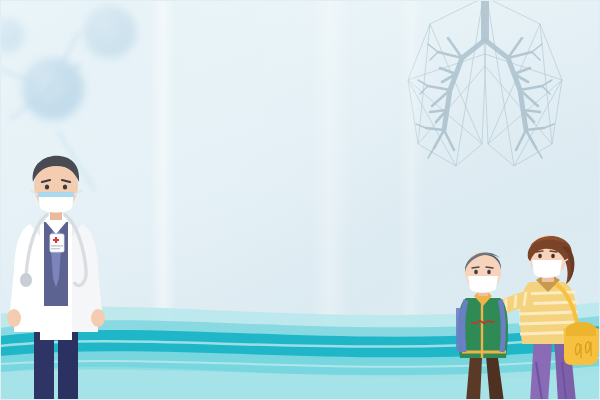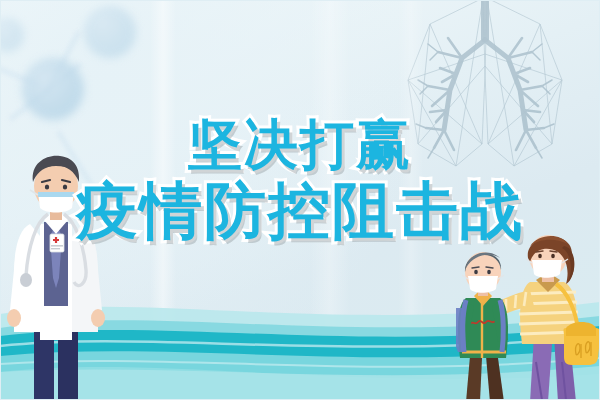--- a/index.html
+++ b/index.html
@@ -113,24 +113,20 @@
   <svg class="waves" viewBox="0 0 600 150" preserveAspectRatio="none">
     <path d="M0 64 C 140 40, 330 86, 600 52 L600 150 L0 150 Z" fill="#b9e8ec" opacity="0.9"></path>
     <path d="M0 78 C 150 54, 340 96, 600 66 L600 150 L0 150 Z" fill="#7fd6de" opacity="0.85"></path>
     <path d="M0 86 C 160 66, 350 104, 600 76 L600 124 C 350 142, 160 104, 0 122 Z" fill="#16b4c4" opacity="0.92"></path>
     <path d="M0 106 C 170 90, 360 122, 600 98 L600 150 L0 150 Z" fill="#8fdde4" opacity="0.8"></path>
     <path d="M0 122 C 180 112, 370 138, 600 116 L600 150 L0 150 Z" fill="#a9e4e9" opacity="0.85"></path>
     <path d="M0 96 C 150 80, 340 112, 600 86" stroke="#ffffff" stroke-width="2.5" fill="none" opacity="0.55"></path>
     <path d="M0 114 C 170 102, 360 130, 600 108" stroke="#ffffff" stroke-width="2" fill="none" opacity="0.4"></path>
   </svg>
 
-  <div class="headline">
-    <div class="line line-1">坚决打赢</div>
-    <div class="line line-2">疫情防控阻击战</div>
-  </div>
 
   <svg class="doctor" viewBox="0 0 112 250">
 
     <rect x="34" y="150" width="20" height="100" fill="#2e3566"></rect>
     <rect x="58" y="150" width="20" height="100" fill="#2b3160"></rect>
 
     <path d="M30 74 C 18 80, 14 100, 14 126 L14 182 L40 182 L40 86 Z" fill="#ffffff"></path>
     <path d="M82 74 C 94 80, 98 100, 98 126 L98 182 L72 182 L72 86 Z" fill="#f4f6f8"></path>
     <path d="M40 74 L40 190 L72 190 L72 74 Z" fill="#ffffff"></path>
 

